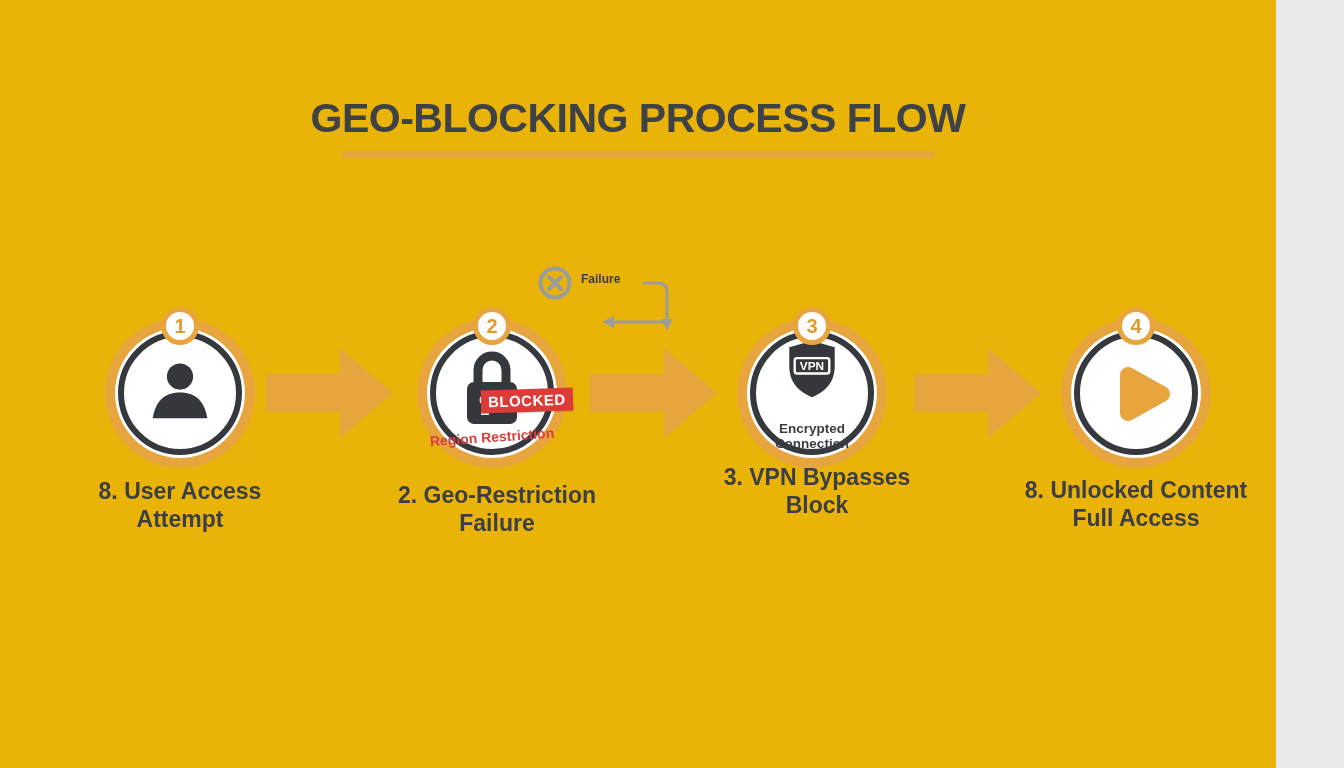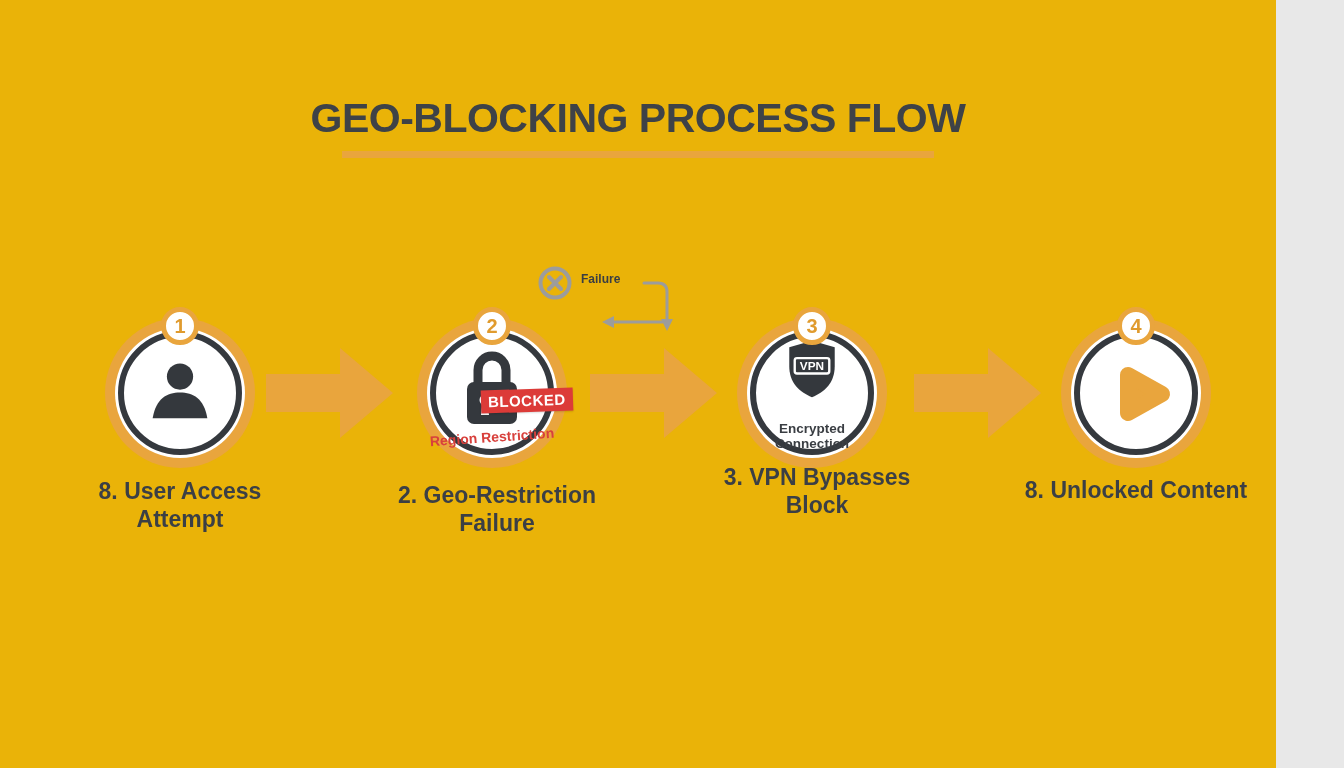--- a/index.html
+++ b/index.html
@@ -149,15 +149,16 @@
   <div class="step-label" style="left:337px;top:481px;">
     <div>2. Geo-Restriction</div>
     <div>Failure</div>
   </div>
   <div class="step-label" style="left:657px;top:463px;">
     <div>3. VPN Bypasses</div>
     <div>Block</div>
   </div>
   <div class="step-label" style="left:976px;top:476px;">
     <div>8. Unlocked Content</div>
+    <div>Full Access</div>
   </div>
 
 </div>
 
 </body></html>

